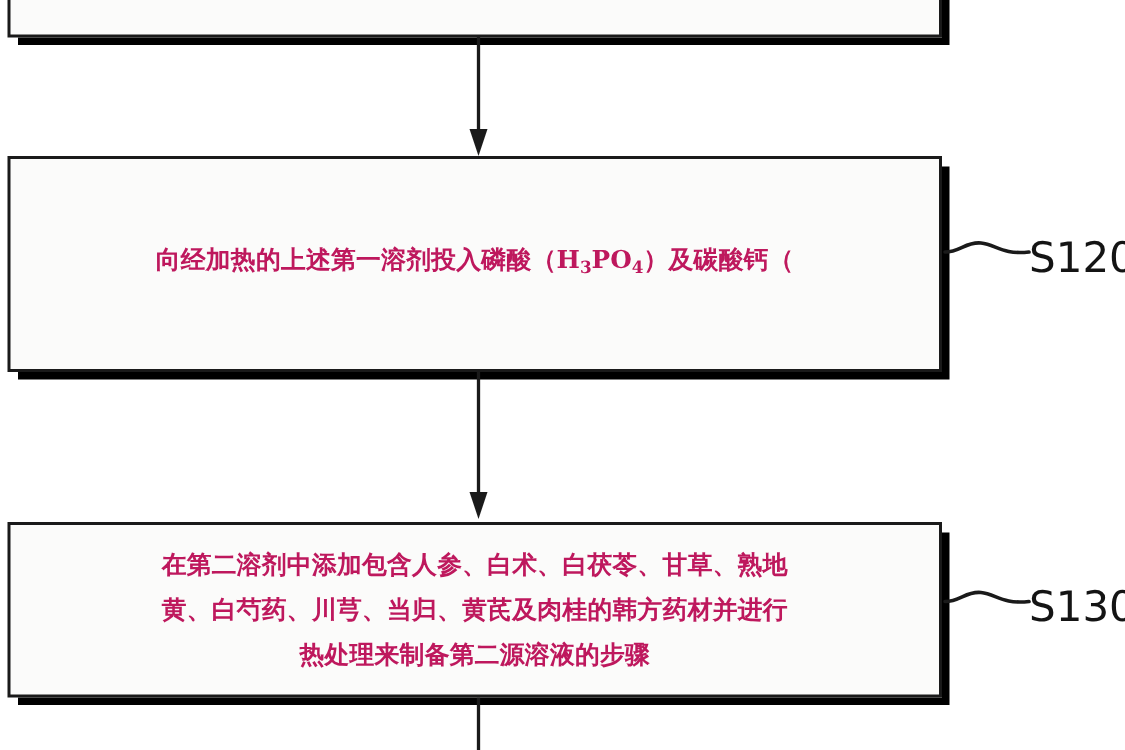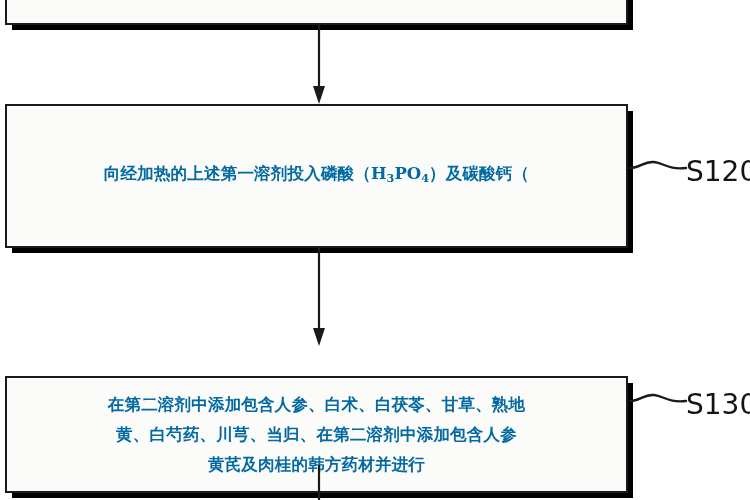--- a/index.html
+++ b/index.html
@@ -30,21 +30,21 @@
   }
   .box-text {
     position: absolute;
     left: 10px;
     right: 10px;
     top: 50%;
     transform: translateY(-50%);
     text-align: center;
     font-family: "DejaVu Sans", "Liberation Sans", sans-serif;
     font-weight: bold;
-    color: #0369a1;
+    color: #be185d;
     letter-spacing: 0.2px;
   }
   .box-text .ln {
     display: block;
     white-space: nowrap;
   }
 
   
   #box-top {
     left: 5px;
@@ -62,21 +62,20 @@
   #box-s120 .box-text {
     font-size: 16.5px;
     line-height: 34px;
   }
 
   #box-s130 {
     left: 5px;
     top: 348px;
     width: 623px;
     height: 117px;
-    margin-top: 28px;
   }
   #box-s130 .box-text {
     font-size: 16.5px;
     line-height: 30px;
   }
 
   
   .sub {
     font-size: 0.68em;
     vertical-align: -0.28em;
@@ -143,22 +142,22 @@
   <div class="conn" id="arrow-s120-to-s130" style="left:310px; top:248px;">
     <svg width="20" height="100" viewBox="0 0 20 100">
       <line x1="9" y1="0" x2="9" y2="86" stroke="#1a1a1a" stroke-width="2.2"></line>
       <polygon points="9,98 3,80 15,80" fill="#1a1a1a"></polygon>
     </svg>
   </div>
 
   <div class="flow-box" id="box-s130">
     <div class="box-text">
       <span class="ln">在第二溶剂中添加包含人参、白术、白茯苓、甘草、熟地</span>
-      <span class="ln">黄、白芍药、川芎、当归、在第二溶剂中添加包含人参</span>
-      <span class="ln">黄芪及肉桂的韩方药材并进行</span>
+      <span class="ln">黄、白芍药、川芎、当归、黄芪及肉桂的韩方药材并进行</span>
+      <span class="ln">热处理来制备第二源溶液的步骤</span>
     </div>
   </div>
 
   <div class="leader" id="leader-s130">
     <svg width="62" height="24" viewBox="0 0 62 24">
       <path d="M2,12 C12,12 16,5 26,6 C36,7 40,14 58,12" fill="none" stroke="#1a1a1a" stroke-width="2.4" stroke-linecap="round"></path>
     </svg>
   </div>
   <div class="step-label" id="label-s130">S130</div>
 

